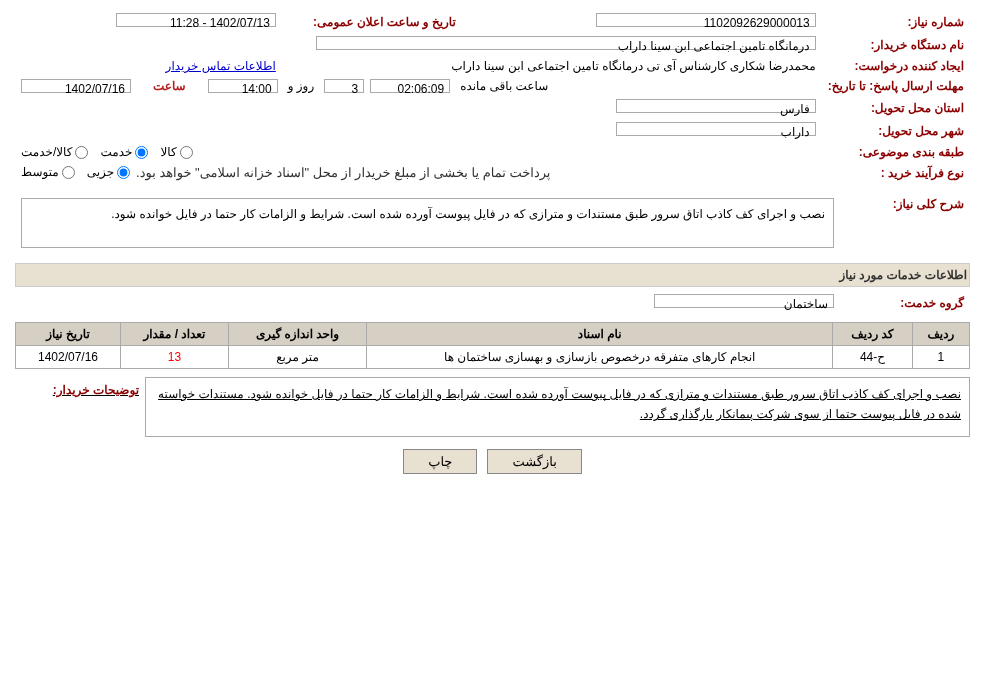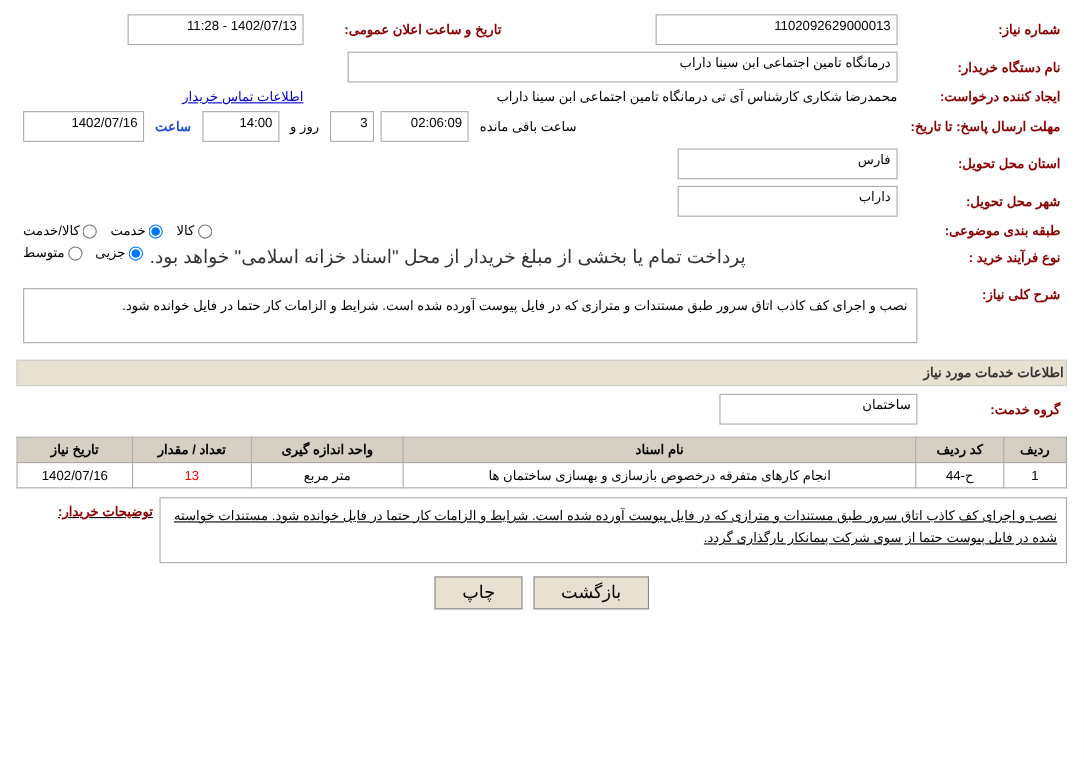--- a/index.html
+++ b/index.html
@@ -44,21 +44,21 @@
     }
     .value-cell {
       text-align: right;
     }
     .input-box {
       border: 1px solid #aaa;
       background: #fff;
       padding: 2px 5px;
       display: inline-block;
       min-width: 180px;
-      height: 28px;
+      height: 14px;
       text-align: right;
     }
     .input-box-wide {
       min-width: 340px;
     }
     .link-text {
       color: #0000cc;
       text-decoration: underline;
       cursor: pointer;
     }
@@ -105,21 +105,21 @@
       justify-content: center;
       gap: 10px;
       margin: 12px 0 8px 0;
       flex-direction: row-reverse;
     }
     .btn {
       padding: 4px 24px;
       border: 1px solid #888;
       background: #e8e0d0;
       cursor: pointer;
-      font-size: 16px;
+      font-size: 13px;
       font-family: Tahoma, Arial, sans-serif;
     }
     .btn-print {
       background: #e8e0d0;
     }
     .btn-back {
       background: #e8e0d0;
     }
     .radio-group {
       display: flex;
@@ -203,21 +203,21 @@
         <td>
           <span class="link-text">اطلاعات تماس خریدار</span>
         </td>
       </tr>
 
       <tr>
         <td class="label-cell">مهلت ارسال پاسخ: تا تاریخ:</td>
         <td class="value-cell" colspan="3">
           <div class="two-col-row">
             <div class="input-box" style="min-width:110px;">1402/07/16</div>
-            <span style="color:#1d4ed8;font-weight:bold;margin:0 4px;">ساعت</span>
+            <span style="color:#b91c1c;font-weight:bold;margin:0 16px;">ساعت</span>
             <div class="input-box" style="min-width:70px;">14:00</div>
             <span style="margin:0 4px;">روز و</span>
             <div class="input-box" style="min-width:40px;">3</div>
             <div class="input-box" style="min-width:80px;">02:06:09</div>
             <span style="margin:0 4px;">ساعت باقی مانده</span>
           </div>
         </td>
       </tr>
 
       <tr>
@@ -261,21 +261,21 @@
             <div class="radio-group">
               <div class="radio-item">
                 <span>متوسط</span>
                 <input type="radio" name="purchasetype" style="">
               </div>
               <div class="radio-item">
                 <span>جزیی</span>
                 <input type="radio" name="purchasetype" checked="" style="">
               </div>
             </div>
-            <span style="font-size:17px; color:#333;">پرداخت تمام یا بخشی از مبلغ خریدار از محل "اسناد خزانه اسلامی" خواهد بود.</span>
+            <span style="font-size:13px; color:#333;">پرداخت تمام یا بخشی از مبلغ خریدار از محل "اسناد خزانه اسلامی" خواهد بود.</span>
           </div>
         </td>
       </tr>
     </tbody>
       </table>
 
     <table class="info-table">
       <tbody>
           <tr>
         <td class="label-cell" style="vertical-align:top; padding-top:6px;">شرح کلی نیاز:</td>

